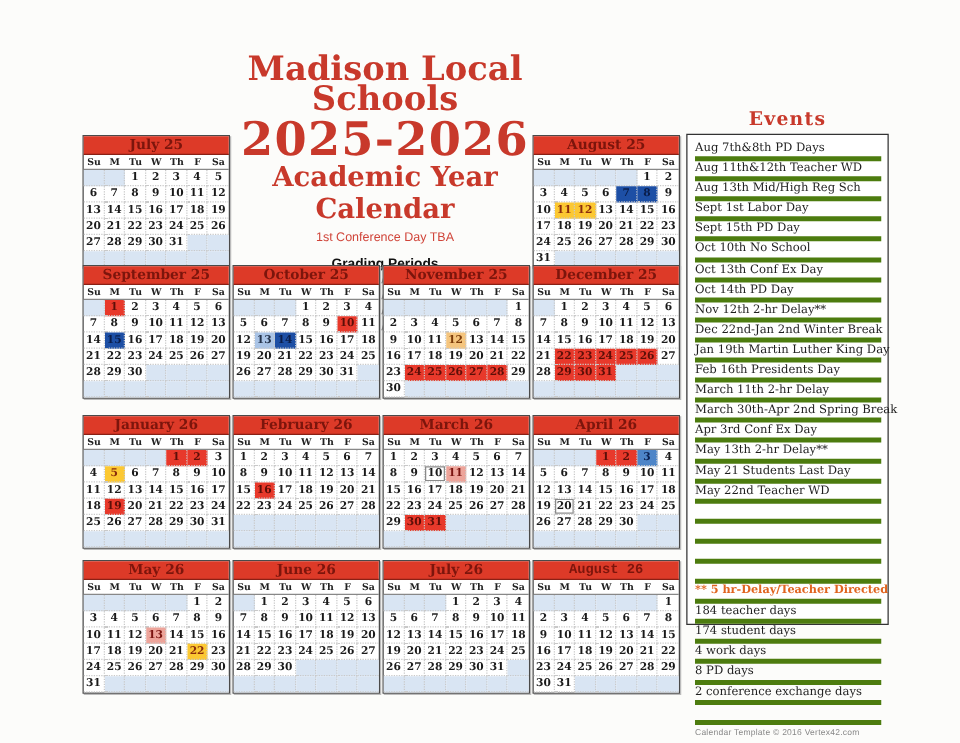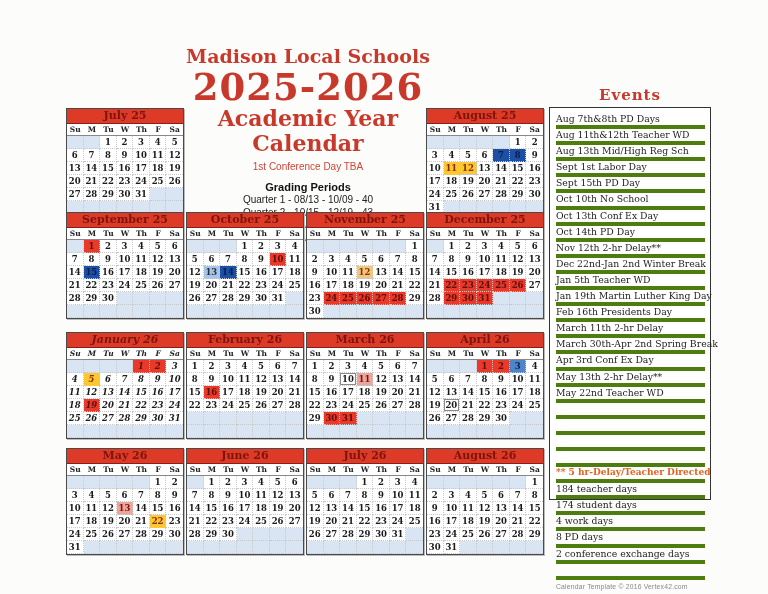--- a/index.html
+++ b/index.html
@@ -2,21 +2,21 @@
 <html><head>
 <meta charset="utf-8">
 <style>
   html,body{margin:0;padding:0;}
   body{
     width:768px;height:594px;position:relative;overflow:hidden;
     background:#fcfcfa;font-family:"DejaVu Serif", serif;
   }
   
   .titleblock{position:absolute;left:176px;top:44px;width:264px;text-align:center;}
-  .t1{font-size:19px;line-height:24px;font-weight:bold;color:#c8392b;}
+  .t1{font-size:27px;line-height:24px;font-weight:bold;color:#c8392b;}
   .t2{font-size:37px;line-height:38px;font-weight:bold;color:#c8392b;letter-spacing:1px;}
   .t3{font-size:22px;line-height:25px;font-weight:bold;color:#c8392b;}
   .t4{font-size:10px;line-height:13px;margin-top:4px;color:#d0453a;font-family:"Liberation Sans",sans-serif;}
   .gp{margin-top:7px;font-family:"Liberation Sans",sans-serif;color:#222;}
   .gp-title{font-size:11px;line-height:14px;font-weight:bold;color:#111;}
   .gp-line{font-size:10px;line-height:12.5px;}
   
   .month{
     position:absolute;width:118px;background:#fff;
     border:1.5px solid #4a4a4a;box-sizing:border-box;
@@ -412,21 +412,21 @@
         <div class="cell empty" style="background: rgb(217, 229, 243);"></div>
         <div class="cell empty" style="background: rgb(217, 229, 243);"></div>
         <div class="cell empty" style="background: rgb(217, 229, 243);"></div>
         <div class="cell empty" style="background: rgb(217, 229, 243);"></div>
         <div class="cell empty" style="background: rgb(217, 229, 243);"></div>
         <div class="cell empty" style="background: rgb(217, 229, 243);"></div>
         <div class="cell empty" style="background: rgb(217, 229, 243);"></div>
         <div class="cell empty" style="background: rgb(217, 229, 243);"></div>
       </div>
     </div>
-    <div class="month" style="left: 66px; top: 332px; font-style: italic;">
+    <div class="month" style="left: 66px; top: 332px;">
       <div class="mh" style="background: rgb(221, 58, 40);">January 26</div>
       <div class="dow">
         <span>Su</span>
         <span>M</span>
         <span>Tu</span>
         <span>W</span>
         <span>Th</span>
         <span>F</span>
         <span>Sa</span>
       </div>
@@ -805,21 +805,21 @@
         <div class="cell empty" style="background: rgb(217, 229, 243);"></div>
         <div class="cell empty" style="background: rgb(217, 229, 243);"></div>
         <div class="cell empty" style="background: rgb(217, 229, 243);"></div>
         <div class="cell empty" style="background: rgb(217, 229, 243);"></div>
         <div class="cell empty" style="background: rgb(217, 229, 243);"></div>
         <div class="cell empty" style="background: rgb(217, 229, 243);"></div>
         <div class="cell empty" style="background: rgb(217, 229, 243);"></div>
       </div>
     </div>
     <div class="month" style="left: 426px; top: 448px;">
-      <div class="mh" style="background: rgb(221, 58, 40);">August 26</div>
+      <div class="mh" style="background: rgb(221, 58, 40); font-family: Liberation Mono, monospace;">August 26</div>
       <div class="dow">
         <span>Su</span>
         <span>M</span>
         <span>Tu</span>
         <span>W</span>
         <span>Th</span>
         <span>F</span>
         <span>Sa</span>
       </div>
       <div class="cells">
@@ -875,27 +875,27 @@
       <div class="ev">Aug 7th&amp;8th PD Days</div>
       <div class="ev">Aug 11th&amp;12th Teacher WD</div>
       <div class="ev">Aug 13th Mid/High Reg Sch</div>
       <div class="ev">Sept 1st Labor Day</div>
       <div class="ev">Sept 15th PD Day</div>
       <div class="ev">Oct 10th No School</div>
       <div class="ev">Oct 13th Conf Ex Day</div>
       <div class="ev">Oct 14th PD Day</div>
       <div class="ev">Nov 12th 2-hr Delay**</div>
       <div class="ev">Dec 22nd-Jan 2nd Winter Break</div>
-      <div class="ev">Jan 5th Teacher WD</div>
       <div class="ev">Jan 19th Martin Luther King Day</div>
       <div class="ev">Feb 16th Presidents Day</div>
       <div class="ev">March 11th 2-hr Delay</div>
       <div class="ev">March 30th-Apr 2nd Spring Break</div>
       <div class="ev">Apr 3rd Conf Ex Day</div>
       <div class="ev">May 13th 2-hr Delay**</div>
+      <div class="ev">May 21 Students Last Day</div>
       <div class="ev">May 22nd Teacher WD</div>
       <div class="ev"></div>
       <div class="ev"></div>
       <div class="ev"></div>
       <div class="ev"></div>
       <div class="ev footnote" style="color: rgb(224, 100, 31);">** 5 hr-Delay/Teacher Directed</div>
       <div class="ev">184 teacher days</div>
       <div class="ev">174 student days</div>
       <div class="ev">4 work days</div>
       <div class="ev">8 PD days</div>

